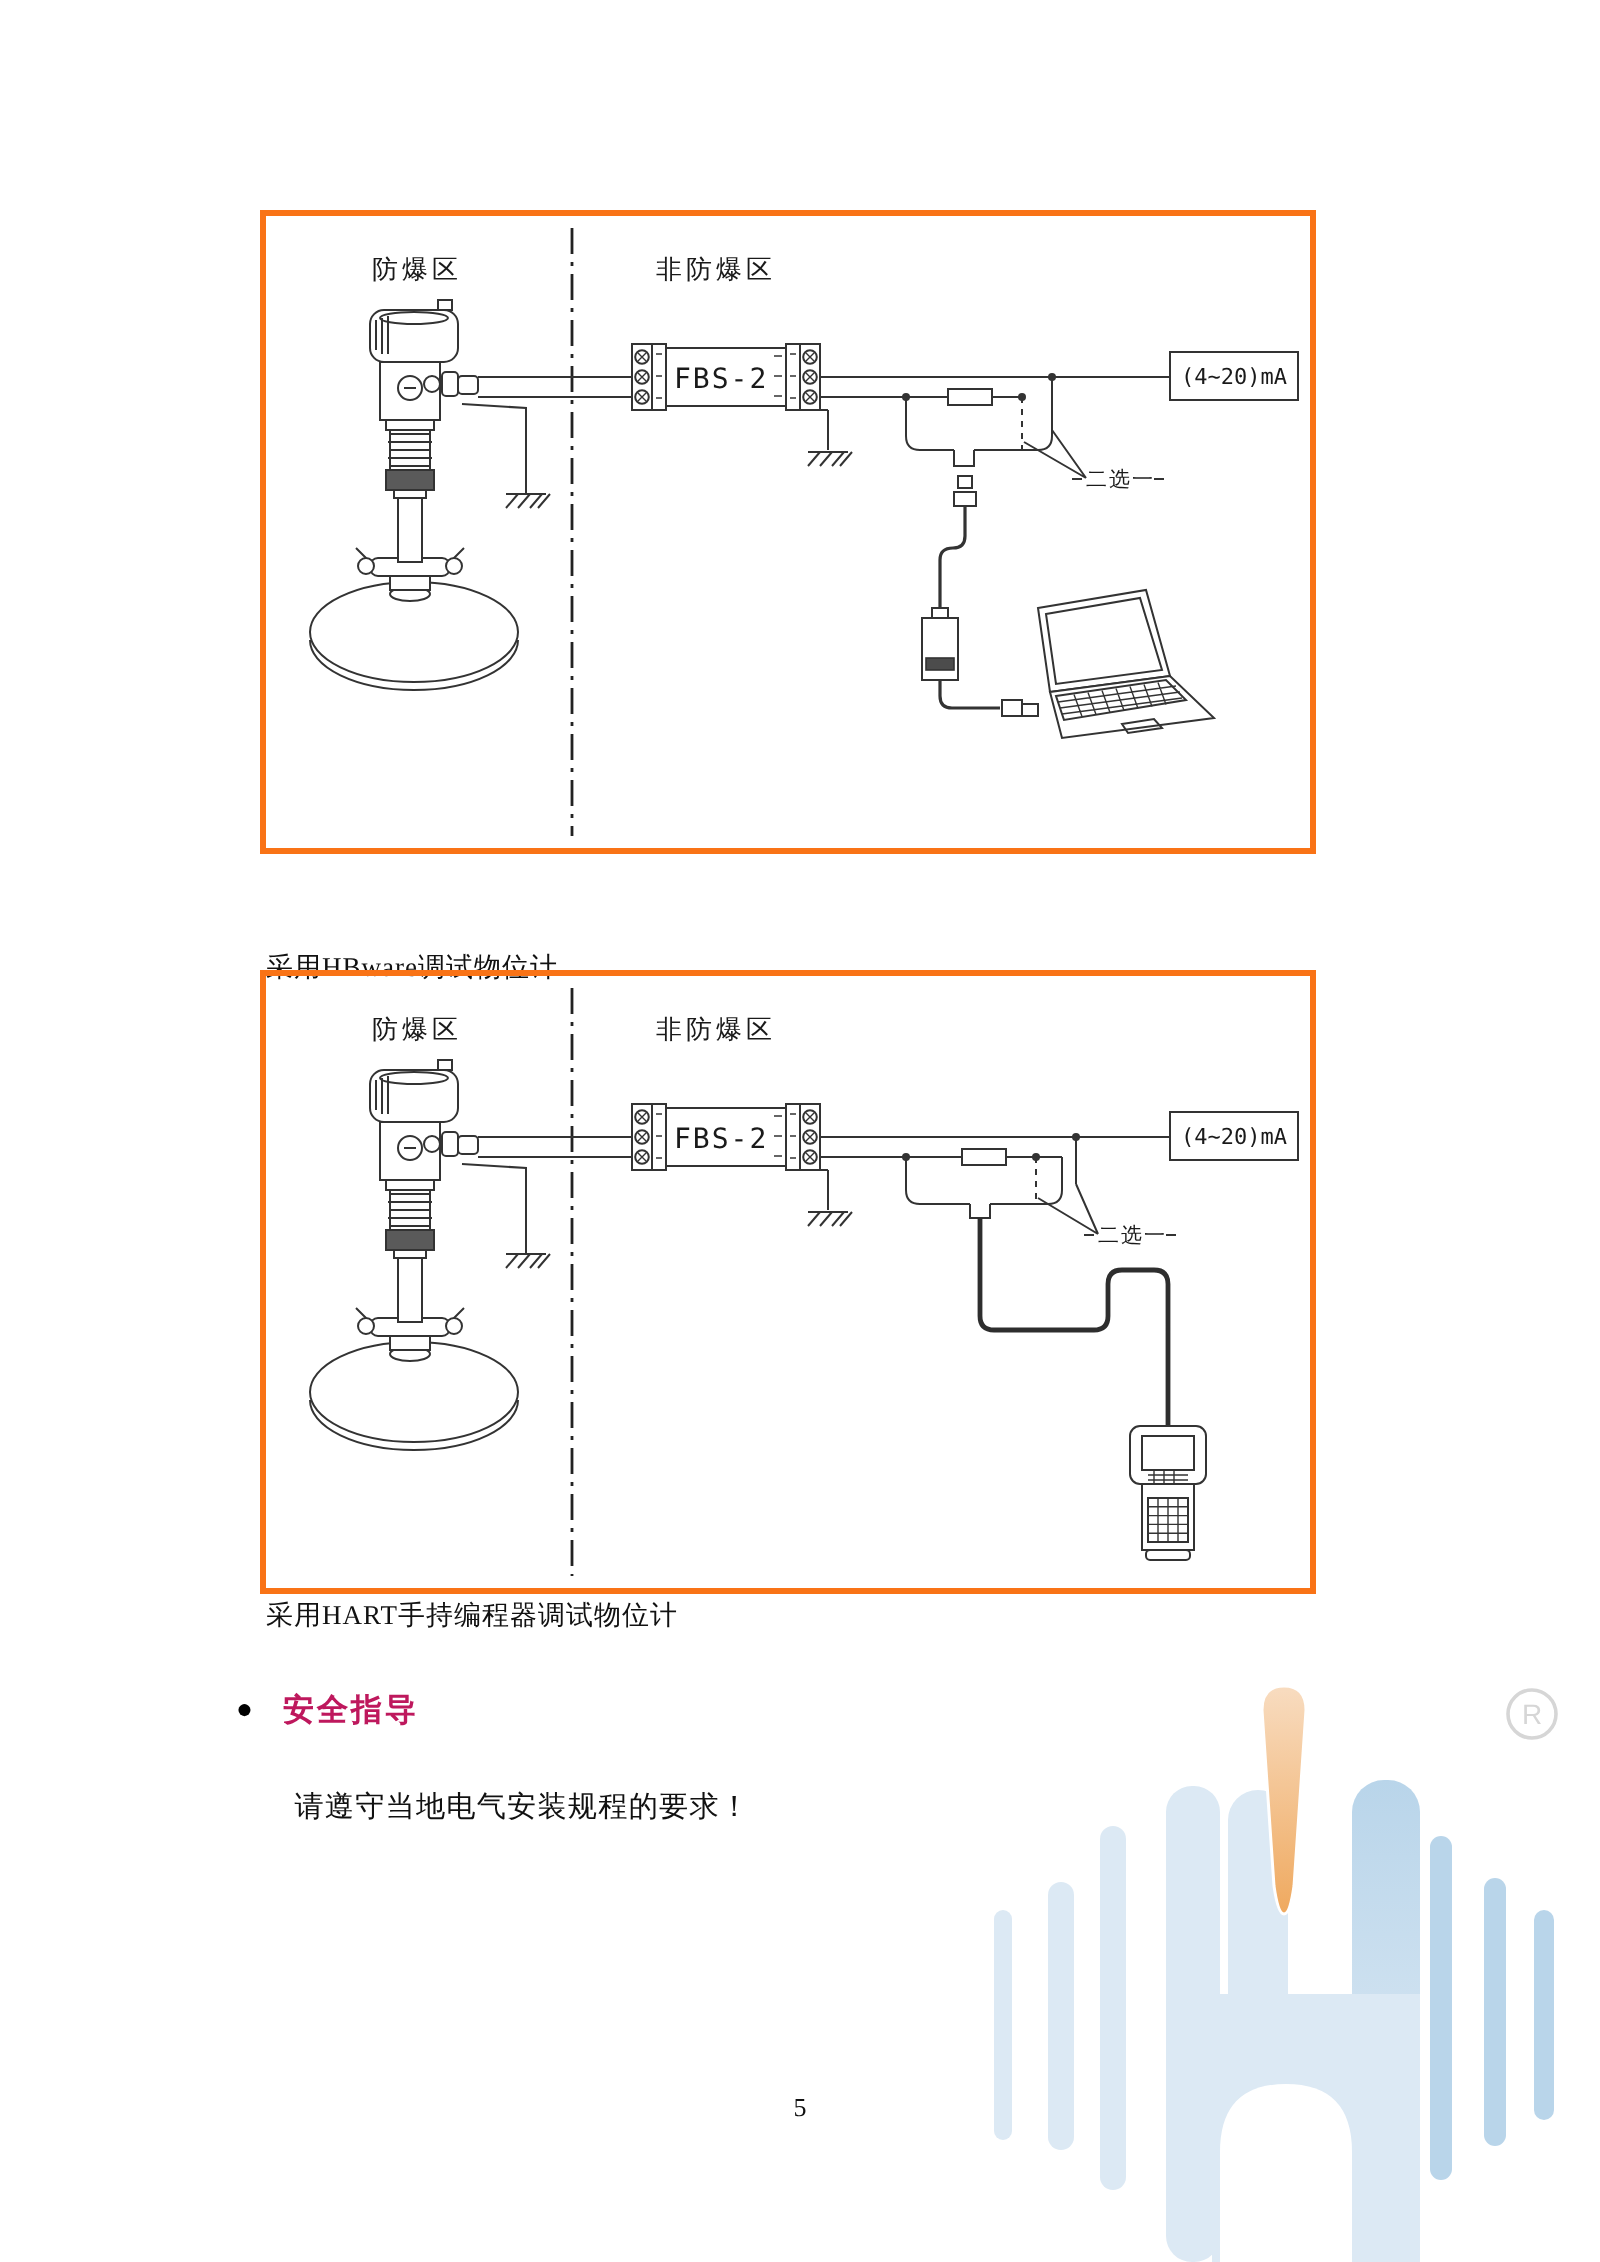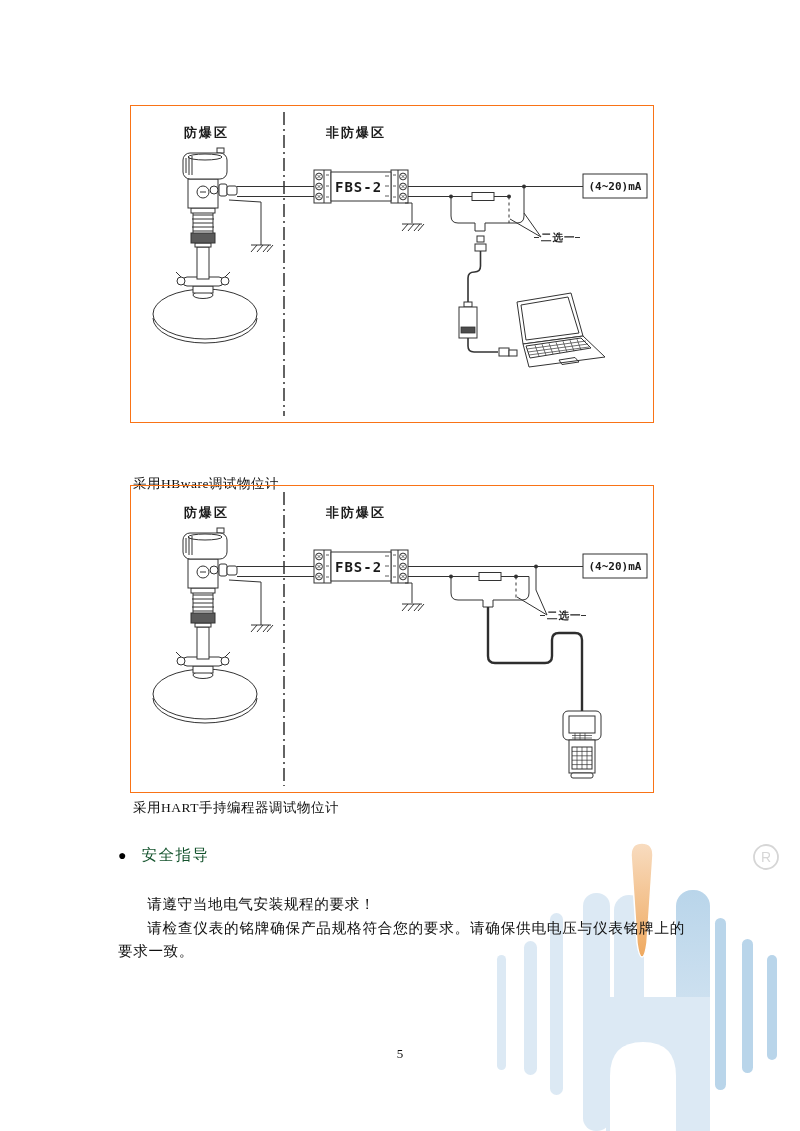--- a/index.html
+++ b/index.html
@@ -6,33 +6,33 @@
   body{
     width:800px;height:1131px;position:relative;overflow:hidden;
     background:#ffffff;
     font-family:"Liberation Serif","DejaVu Serif",serif;
     color:#1a1a1a;
   }
   .abs{position:absolute;}
   #watermark{left:470px;top:835px;width:330px;height:296px;z-index:0;}
   .content{z-index:1;}
   .fig{
-    border:1px solid #f97316;background:transparent;font-weight:bold;
+    border:3px solid #f97316;background:transparent;
   }
   #fig1{left:130px;top:105px;width:522px;height:316px;}
   #fig2{left:130px;top:485px;width:522px;height:306px;}
   .fig svg{display:block;width:100%;height:100%;}
   .caption{
     font-size:13.5px;letter-spacing:0.5px;color:#111;
   }
   #cap1{left:133px;top:430px;margin-top:45px;}
   #cap2{left:133px;top:799px;}
   #safety-head{left:118px;top:845px;display:flex;align-items:center;}
   #safety-head .bullet{font-size:14px;line-height:1;color:#000;}
-  #safety-head .title{margin-left:15px;font-size:15.5px;font-weight:normal;letter-spacing:1.5px;color:#14532d;}
+  #safety-head .title{margin-left:15px;font-size:15.5px;font-weight:bold;letter-spacing:1.5px;color:#be185d;}
   #paras{left:118px;top:893px;width:567px;}
   #paras p{
     margin:0;text-indent:2em;font-size:14.6px;line-height:23.6px;
     letter-spacing:0.6px;text-align:justify;color:#111;
   }
   #pagenum{left:0;top:1046px;width:800px;text-align:center;font-size:13px;color:#111;}
   
   .dwg{stroke:#333;fill:none;stroke-width:1;}
   .dwg-f{stroke:#333;fill:#fff;stroke-width:1;}
   .dark{stroke:#333;fill:#4c4c4c;stroke-width:0.8;}
@@ -236,16 +236,15 @@
 </div>
 <div id="cap2" class="abs caption content">采用HART手持编程器调试物位计</div>
 
 <div id="safety-head" class="abs content">
   <span class="bullet">●</span>
   <span class="title">安全指导</span>
 </div>
 
 <div id="paras" class="abs content">
   <p>请遵守当地电气安装规程的要求！</p>
-  <p>请检查仪表的铭牌确保产品规格符合您的要求。请确保供电电压与仪表铭牌上的要求一致。</p>
 </div>
 
 <div id="pagenum" class="abs content">5</div>
 
 </body></html>

